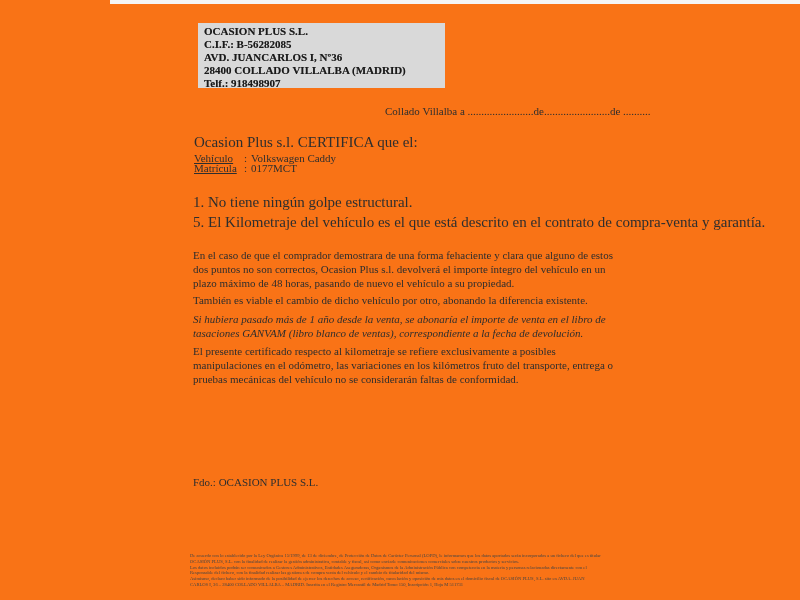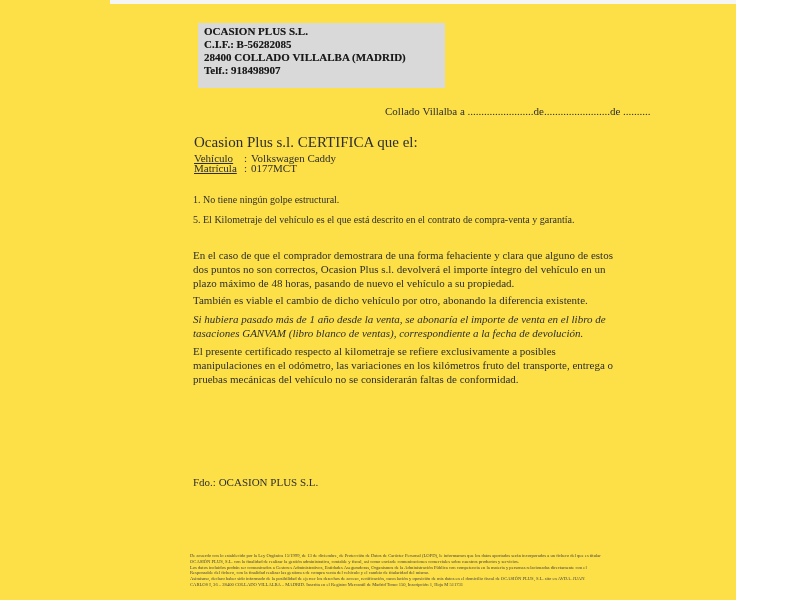--- a/index.html
+++ b/index.html
@@ -1,19 +1,19 @@
 <!DOCTYPE html>
 <html><head>
 <meta charset="utf-8">
 <style>
   html,body{margin:0;padding:0;background:#ffffff;}
   .canvas{
     position:relative;
-    width:736px;height:600px;
-    background:#fde047;
+    width:800px;height:600px;
+    background:#f97316;
     overflow:hidden;
     font-family:"Liberation Serif", serif;
     color:#2e2e2e;
   }
   .top-strip{
     position:absolute;left:110px;top:0;right:0;height:4px;
     background:#f5f5f5;
   }
   .header-block{
     position:absolute;left:198px;top:23px;width:247px;height:65px;
@@ -40,21 +40,21 @@
   }
   .field-row.vehiculo{top:152px;}
   .field-row.matricula{top:162px;}
   .flabel{
     display:inline-block;min-width:48px;
     text-decoration:underline;
   }
   .fcolon{display:inline-block;margin:0 4px 0 2px;}
   .numbered{
     position:absolute;left:193px;width:440px;
-    font-size:10px;white-space:nowrap;
+    font-size:15px;white-space:nowrap;
   }
   .numbered.p1{top:194px;}
   .numbered.p2{top:214px;}
   .para{
     position:absolute;left:193px;width:432px;
     font-size:11px;line-height:14px;text-align:left;
   }
   .para.a{top:248px;}
   .para.b{top:293px;}
   .para.c{top:312px;font-style:italic;}
@@ -75,20 +75,21 @@
 </head>
 <body>
 
 <div class="canvas">
 
   <div class="top-strip"></div>
 
   <div class="header-block">
     <div class="header-line">OCASION PLUS S.L.</div>
     <div class="header-line">C.I.F.: B-56282085</div>
+    <div class="header-line">AVD. JUANCARLOS I, Nº36</div>
     <div class="header-line">28400 COLLADO VILLALBA (MADRID)</div>
     <div class="header-line">Telf.: 918498907</div>
   </div>
 
   <div class="date-line">Collado Villalba a ........................de........................de ..........</div>
 
   <div class="certify-intro">Ocasion Plus s.l. CERTIFICA que el:</div>
 
   <div class="field-row vehiculo">
     <span class="flabel">Vehículo</span><span class="fcolon">:</span><span>Volkswagen Caddy</span>

